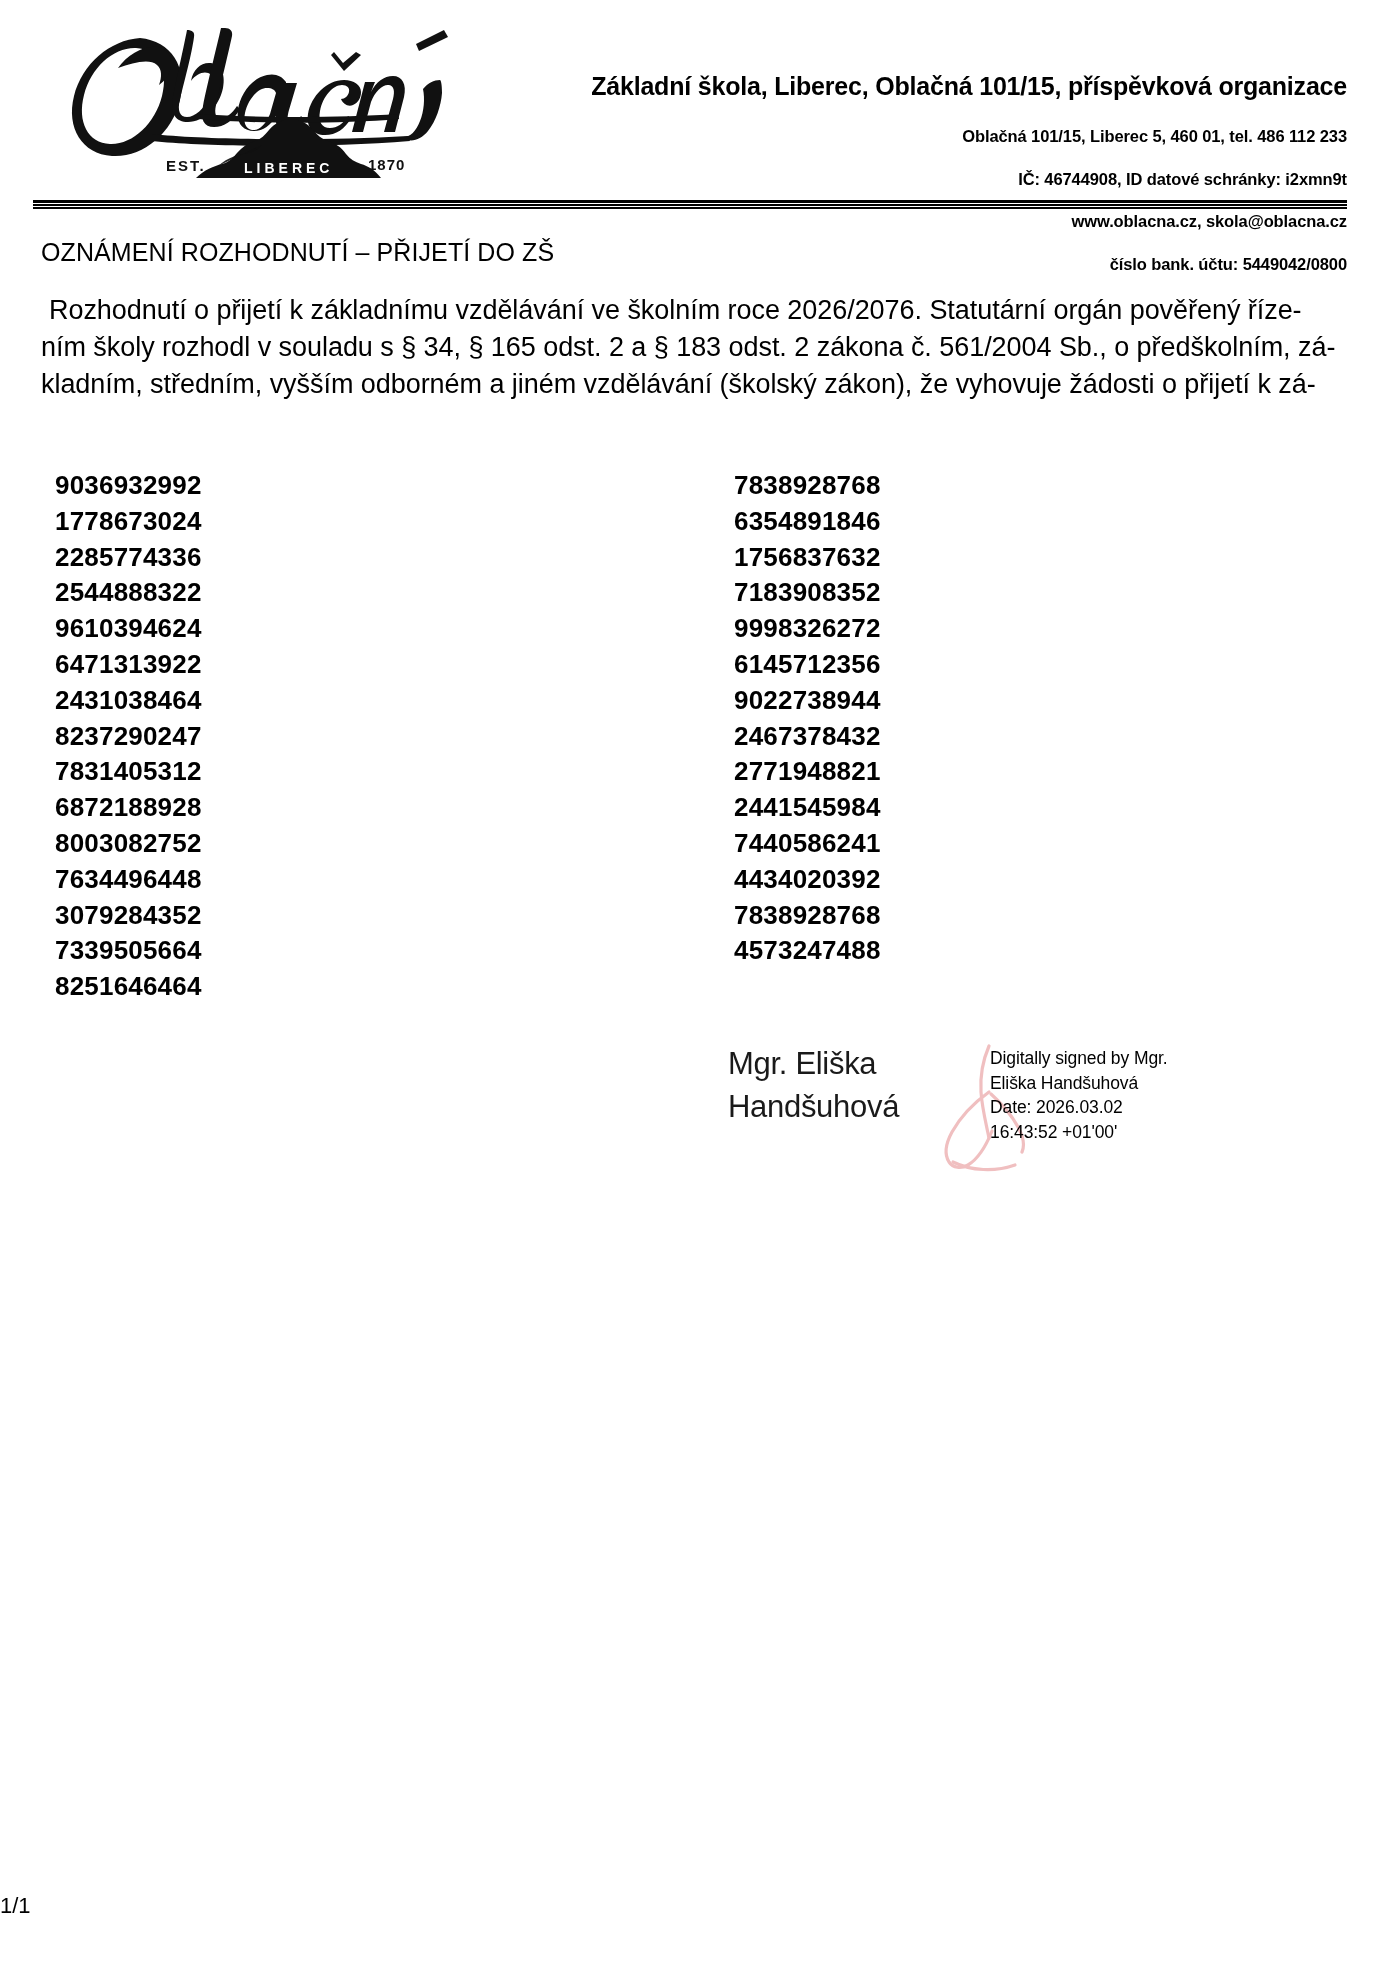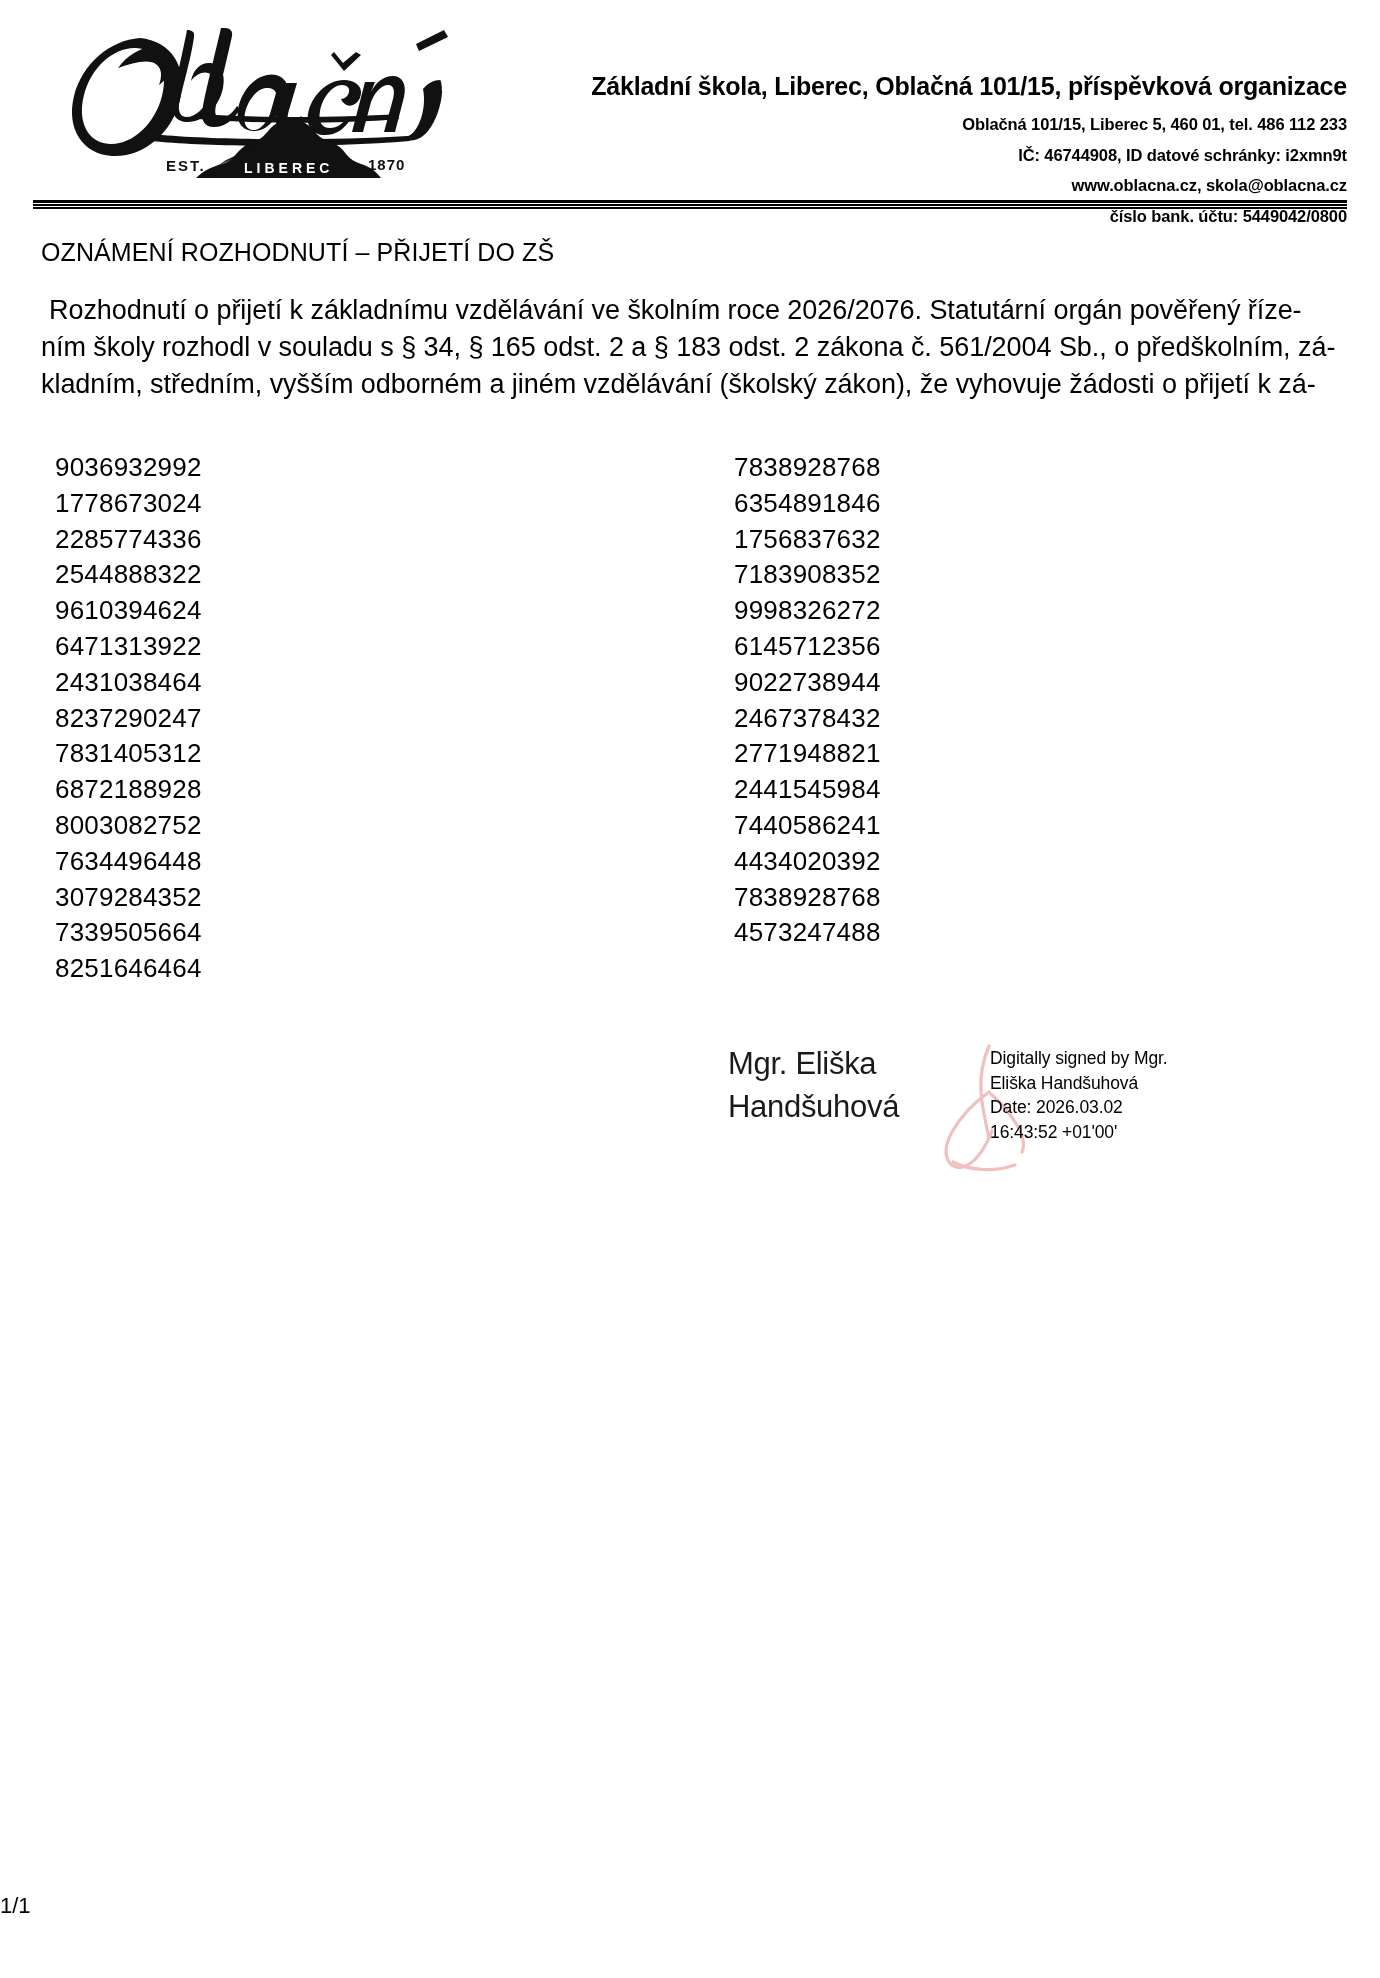--- a/index.html
+++ b/index.html
@@ -50,21 +50,21 @@
     font-weight: bold;
     letter-spacing: -0.2px;
     line-height: 1.25;
     white-space: nowrap;
     margin-top: 45px;
   }
   .school-line {
     font-size: 16.5px;
     font-weight: bold;
     line-height: 1.0;
-    margin-top: 14px;
+    margin-top: 26px;
     white-space: nowrap;
     letter-spacing: -0.1px;
   }
 
   .rule {
     position: absolute;
     left: 33px;
     top: 200px;
     width: 1314px;
     height: 8px;
@@ -94,23 +94,24 @@
     line-height: 37px;
     letter-spacing: -0.05px;
   }
   .body-par .ln { white-space: nowrap; display: block; }
   .body-par .ln.first { padding-left: 8px; }
 
   
   .numbers {
     position: absolute;
     left: 0;
-    top: 450px;
+    top: 468px;
     width: 1380px;
     height: 530px;
+    font-weight: bold;
   }
   .numcol {
     position: absolute;
     top: 0;
     font-size: 26px;
     line-height: 35.8px;
     letter-spacing: 0.2px;
   }
   .numcol.c1 { left: 55px; }
   .numcol.c2 { left: 705px; margin-left: 29px; }

